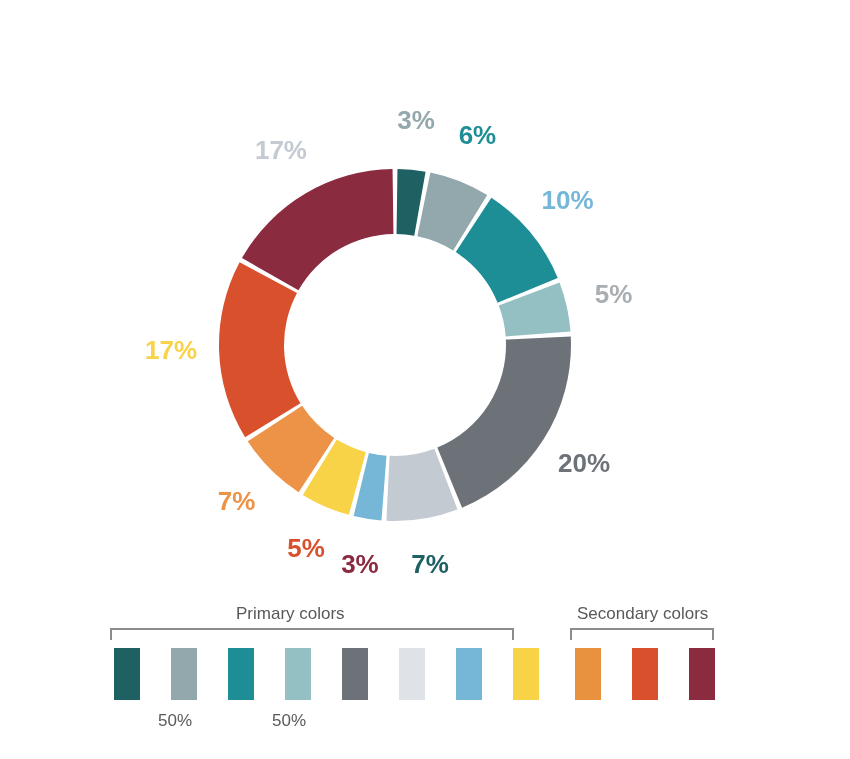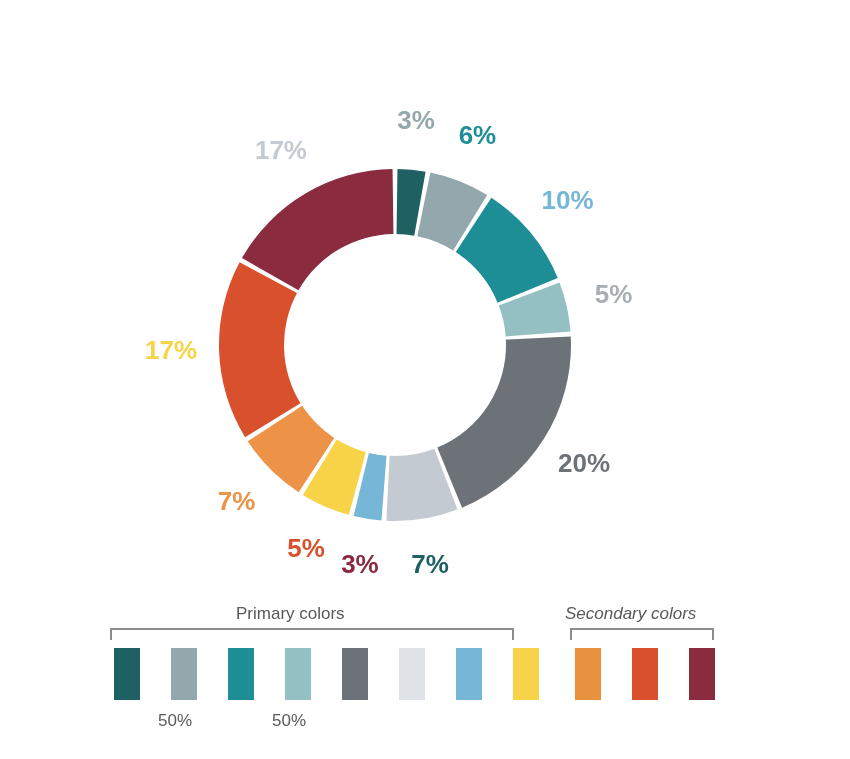--- a/index.html
+++ b/index.html
@@ -51,23 +51,22 @@
     color: #58595b;
     white-space: nowrap;
     font-family: "Liberation Sans", sans-serif;
   }
   #primary-title {
     left: 236px;
     top: 8px;
     text-align: right;
   }
   #secondary-title {
-    left: 565px;
+    left: 577px;
     top: 8px;
-    font-style: italic;
   }
   .bracket {
     position: absolute;
     border-left: 2px solid #8c8c8c;
     border-right: 2px solid #8c8c8c;
     border-top: 2px solid #8c8c8c;
     height: 10px;
   }
   #primary-bracket {
     left: 110px;

